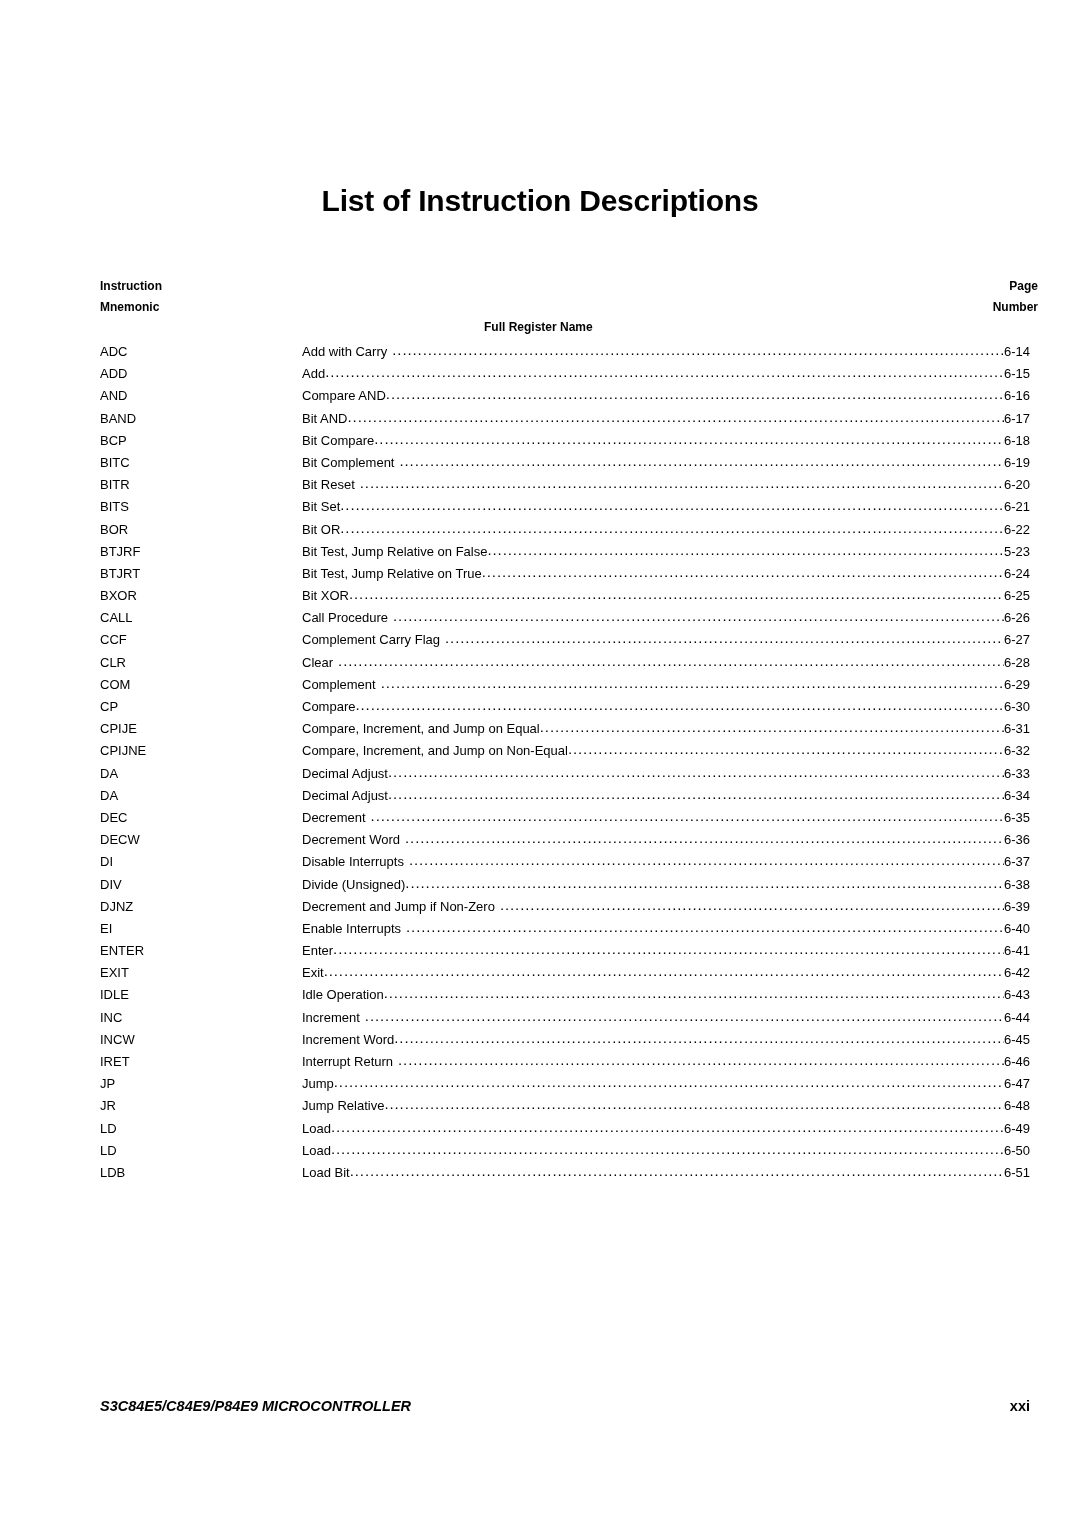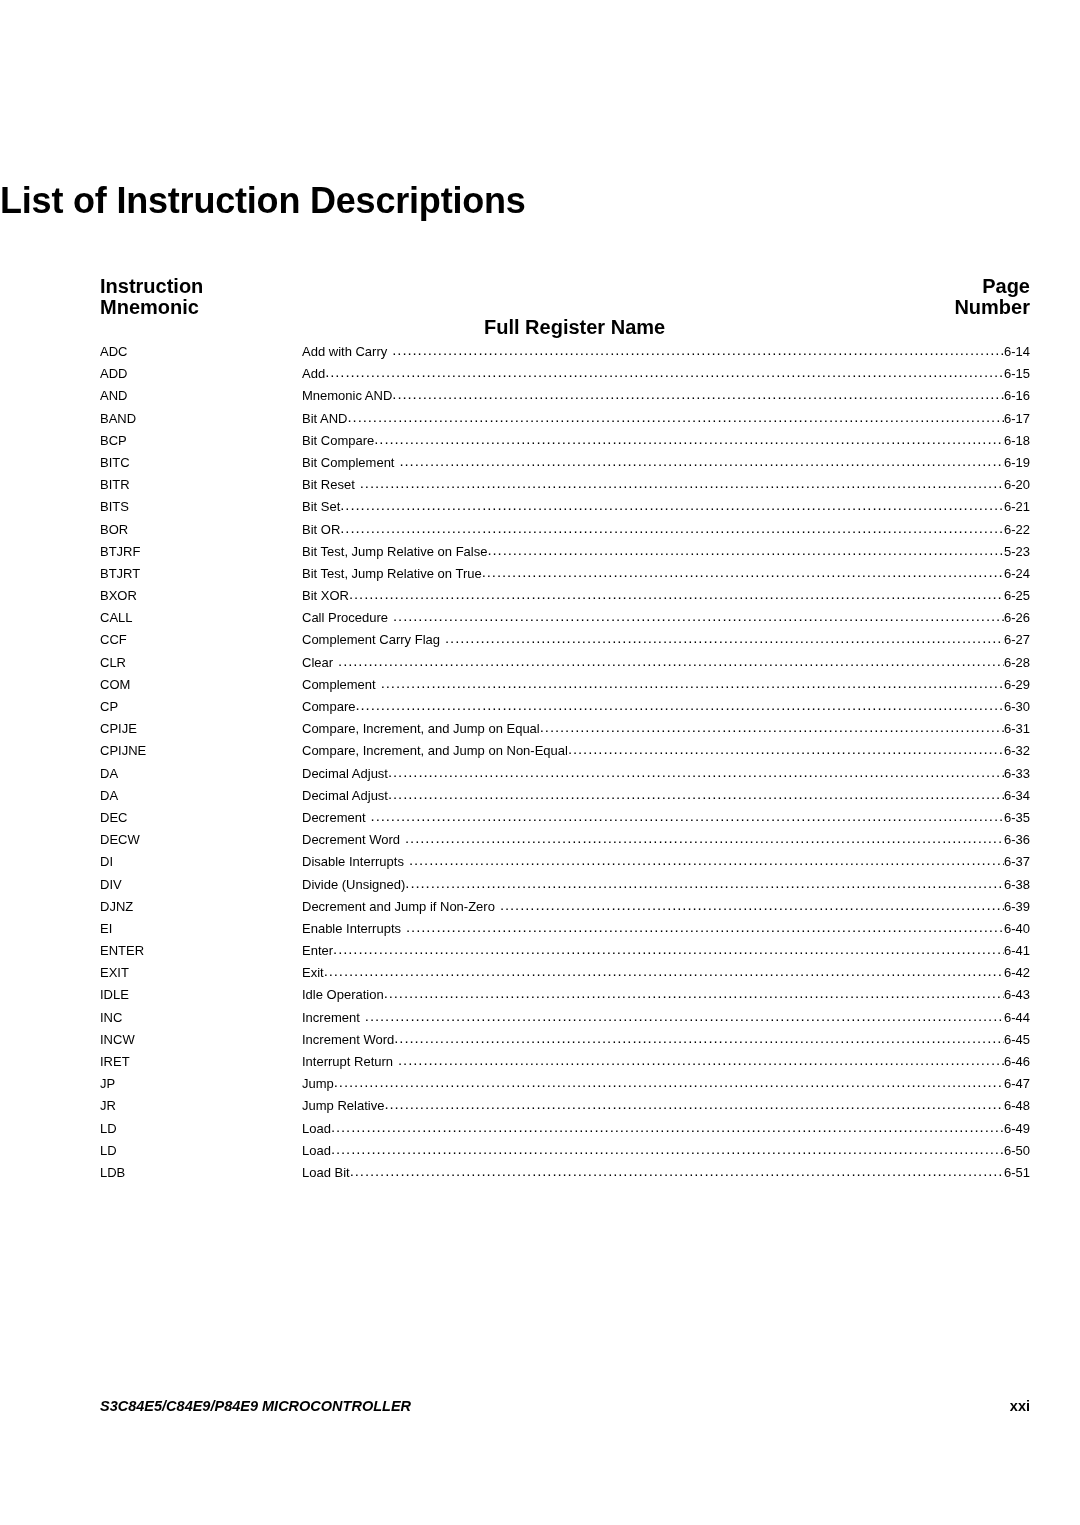--- a/index.html
+++ b/index.html
@@ -20,35 +20,36 @@
     position: absolute;
     inset: 0;
   }
 
   
   .title {
     position: absolute;
     left: 0;
     right: 0;
     top: 184px;
-    font-size: 36px;
+    text-align: center;
+    font-size: 30px;
     font-weight: bold;
     letter-spacing: -0.2px;
     line-height: 34px;
     white-space: nowrap;
   }
 
   
   .col-headers {
     position: absolute;
     left: 100px;
-    right: 50px;
+    right: 42px;
     top: 276px;
     height: 44px;
-    font-size: 20px;
+    font-size: 12px;
     font-weight: bold;
     line-height: 21px;
   }
   .hdr-mnemonic {
     position: absolute;
     left: 0;
     top: 0;
     white-space: pre-line;
   }
   .hdr-fullname {
@@ -173,21 +174,21 @@
         <span class="mnemonic">ADD</span>
         <span class="desc-wrap">
           <span class="desc">Add</span>
           <span class="leader"></span>
           <span class="page-num">6-15</span>
         </span>
       </div>
       <div class="entry">
         <span class="mnemonic">AND</span>
         <span class="desc-wrap">
-          <span class="desc">Mnemonic AND</span>
+          <span class="desc">Compare AND</span>
           <span class="leader"></span>
           <span class="page-num">6-16</span>
         </span>
       </div>
       <div class="entry">
         <span class="mnemonic">BAND</span>
         <span class="desc-wrap">
           <span class="desc">Bit AND</span>
           <span class="leader"></span>
           <span class="page-num">6-17</span>

